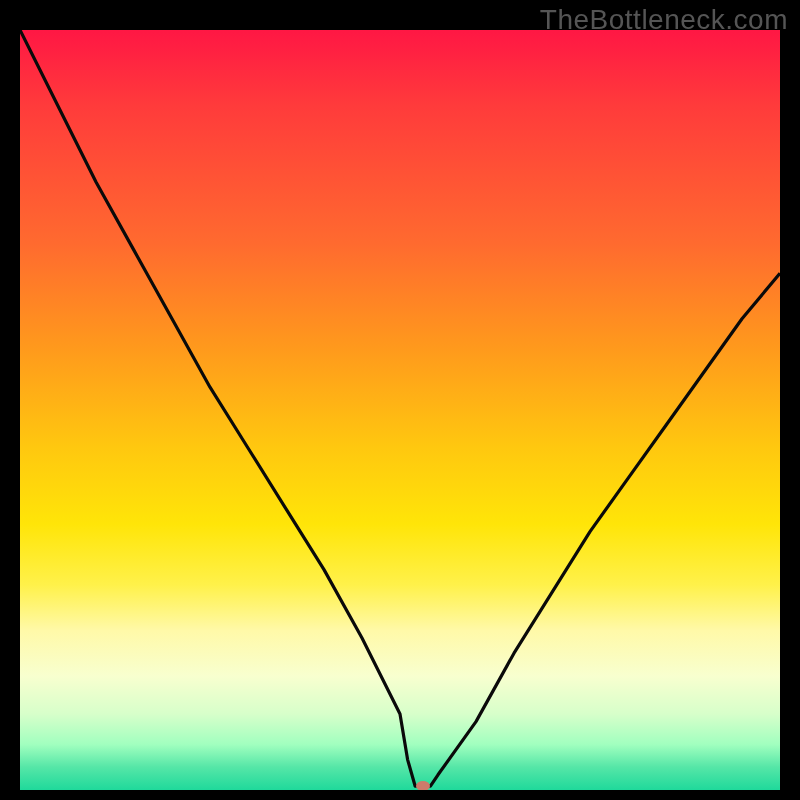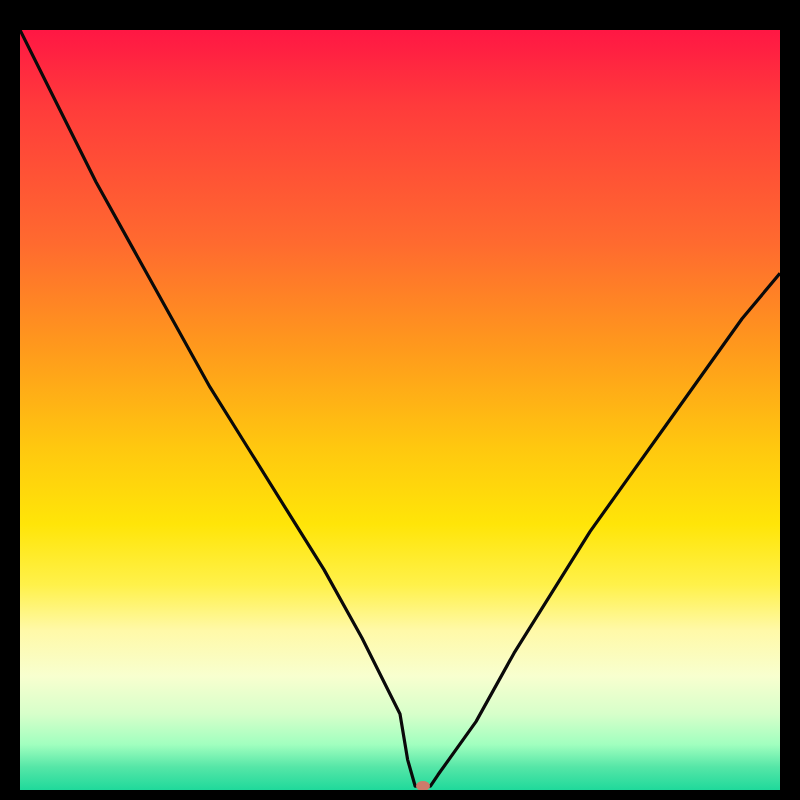--- a/index.html
+++ b/index.html
@@ -70,20 +70,21 @@
     width: 14px;
     height: 10px;
     border-radius: 50%;
     z-index: 3;
   }
 </style>
 </head>
 <body>
 
 <div class="frame">
+  <div class="watermark">TheBottleneck.com</div>
   <div class="plot">
     <div class="gradient"></div>
     <svg class="curve" viewBox="0 0 760 760" preserveAspectRatio="none">
       <path id="curve-path" d="M0.0 0.0 L38.0 76.0 L76.0 152.0 L114.0 220.4 L152.0 288.8 L190.0 357.2 L228.0 418.0 L266.0 478.8 L304.0 539.6 L342.0 608.0 L380.0 684.0 L387.6 729.6 L395.2 756.2 L402.8 756.2 L410.4 756.2 L418.0 744.8 L456.0 691.6 L494.0 623.2 L532.0 562.4 L570.0 501.6 L608.0 448.4 L646.0 395.2 L684.0 342.0 L722.0 288.8 L760.0 243.2 "></path>
     </svg>
     <div id="marker" class="marker" style="left: 395.8px; top: 751.2px; background: rgb(204, 122, 107);"></div>
   </div>
 </div>
 
 </body></html>

